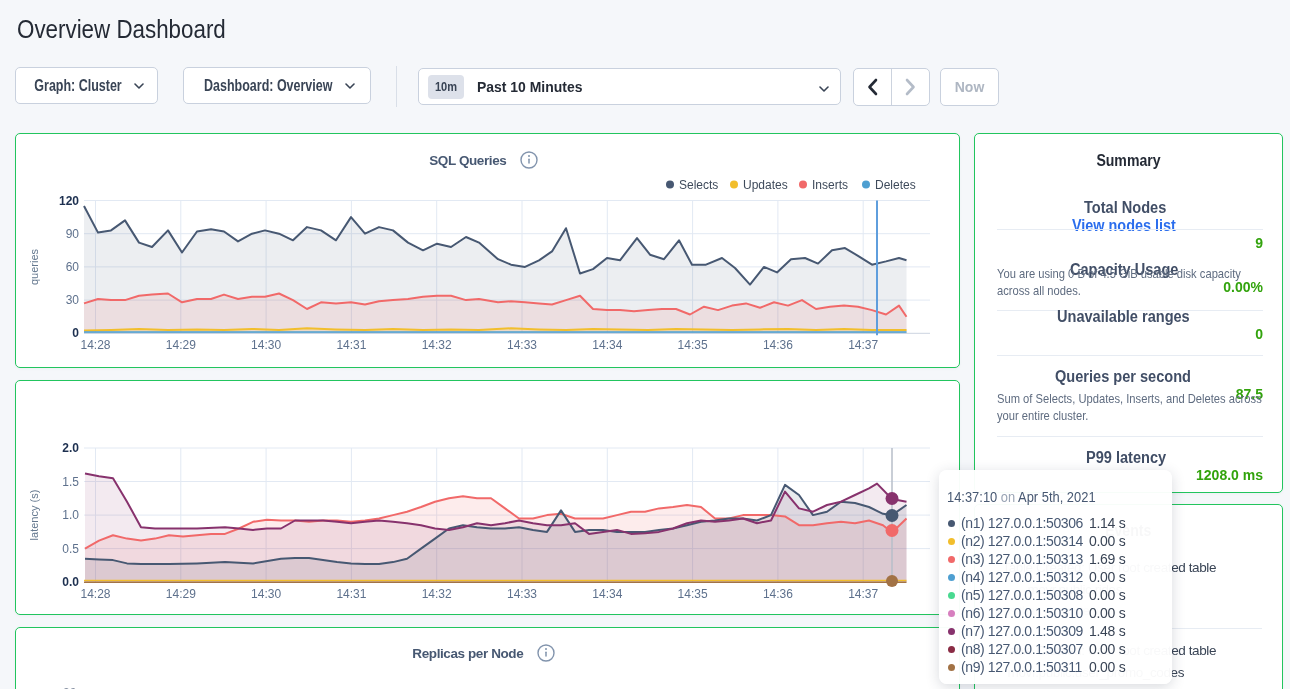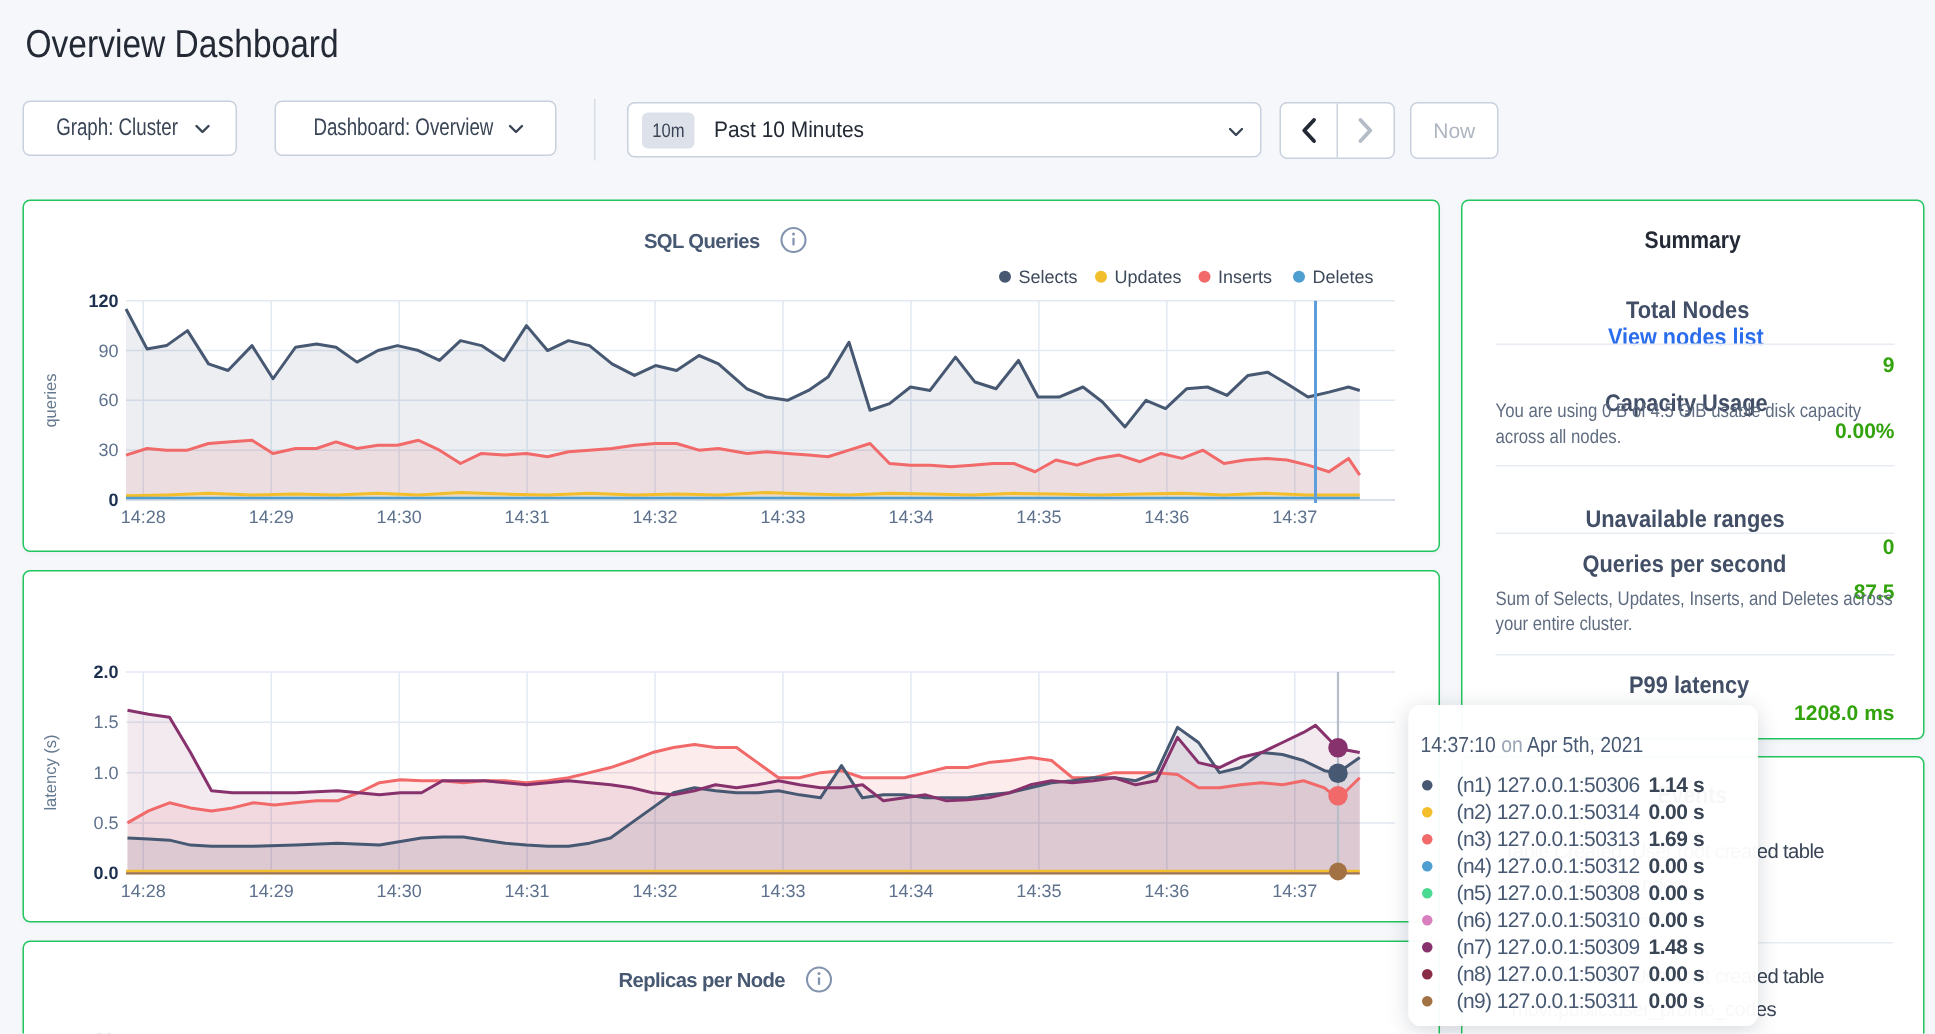--- a/index.html
+++ b/index.html
@@ -2,37 +2,37 @@
 <html><head><meta charset="utf-8"><title>Overview Dashboard</title>
 <style>
 * { margin:0; padding:0; box-sizing:border-box; }
 html,body { width:1290px; height:689px; overflow:hidden;
   background:#f5f7fa; font-family:"Liberation Sans",sans-serif; position:relative; }
 .abs { position:absolute; }
 h1.pagetitle { position:absolute; left:17px; top:14px; font-size:26px; font-weight:400;
   color:#242a35; transform:scaleX(0.86); transform-origin:0 0; white-space:nowrap; }
 .btn { position:absolute; background:#fff; border:1px solid #c9d1de; border-radius:5px;
   display:flex; align-items:center; justify-content:center;
-  font-weight:normal; font-size:16px; color:#394455; }
+  font-weight:bold; font-size:16px; color:#394455; }
 .cond { display:inline-block; transform:scaleX(0.78); transform-origin:50% 50%; white-space:nowrap; }
 .card { position:absolute; background:#fff; border:1px solid #22c55e; border-radius:5px;
   box-shadow:0 1px 3px rgba(60,75,97,0.04); }
 .ctitle { position:absolute; width:100%; text-align:center; font-size:13.5px; font-weight:bold;
   color:#475872; letter-spacing:-0.4px; }
 .divider { position:absolute; left:23px; right:20px; height:1px; background:#e7ecf3; }
 .srow { position:absolute; left:23px; right:20px; display:flex; align-items:center;flex-direction:column; }
 .slabel { font-weight:bold; font-size:16px; color:#414e66; transform:scaleX(0.91); transform-origin:0 50%; white-space:nowrap; }
 .sgreen { margin-left:auto; font-weight:bold; font-size:14px; color:#32a30c; }
 .slink { font-weight:bold; font-size:16px; color:#2a6ded; transform:scaleX(0.90); transform-origin:0 50%; white-space:nowrap; }
 .sdesc { position:absolute; left:23px; font-size:13px; color:#5f6c80; line-height:16.8px; transform:scaleX(0.86); transform-origin:0 50%; white-space:nowrap; }
 .evline { position:absolute; font-size:13.5px; color:#394455; white-space:nowrap; letter-spacing:-0.4px; }
 .ttrow { display:flex; align-items:center; height:18px; }
 .ttdot { width:7px; height:7px; border-radius:50%; margin-left:1px; flex:none; }
-.ttname { margin-left:16px; font-size:14px; color:#475872; letter-spacing:-0.4px; width:128px; }
-.ttval { font-size:14px; font-weight:bold; color:#394455; letter-spacing:-0.3px; }
+.ttname { margin-left:6px; font-size:14px; color:#475872; letter-spacing:-0.4px; width:128px; }
+.ttval { font-size:14px; font-weight:normal; color:#394455; letter-spacing:-0.3px; }
 </style></head>
 <body>
 <h1 class="pagetitle">Overview Dashboard</h1>
 
 <div class="btn" style="left:15px;top:67px;width:143px;height:37px;padding-left:5px">
     <span class="cond" style="margin:0 -12px">Graph: Cluster</span> 
     <svg width="10" height="6" viewBox="0 0 10 6" style="margin-left:12px">
       <path d="M1 1 L5 5 L9 1" fill="none" stroke="#394455" stroke-width="1.6" stroke-linecap="round" stroke-linejoin="round"></path>
     </svg>
   </div>
@@ -204,21 +204,21 @@
       <span class="slink">View nodes list</span>
       <span class="sgreen">9</span>
   </div>
   <div class="divider" style="top:95.7px"></div>
   <div class="srow" style="top:128px;height:20px">
     <span class="slabel">Capacity Usage</span>
       <span class="sgreen">0.00%</span>
   </div>
   <div class="sdesc" style="top:133.2px">You are using 0 B of 4.5 GiB usable disk capacity<br>across all nodes.</div>
   <div class="divider" style="top:176.7px"></div>
-  <div class="srow" style="top:205px;height:20px">
+  <div class="srow" style="top:175px;height:20px">
     <span class="slabel">Unavailable ranges</span>
       <span class="sgreen">0</span>
   </div>
   <div class="divider" style="top:222.4px"></div>
   <div class="srow" style="top:234.6px;height:20px">
     <span class="slabel">Queries per second</span>
       <span class="sgreen">87.5</span>
   </div>
   <div class="sdesc" style="top:258.3px">Sum of Selects, Updates, Inserts, and Deletes across<br>your entire cluster.</div>
   <div class="divider" style="top:302.8px"></div>

